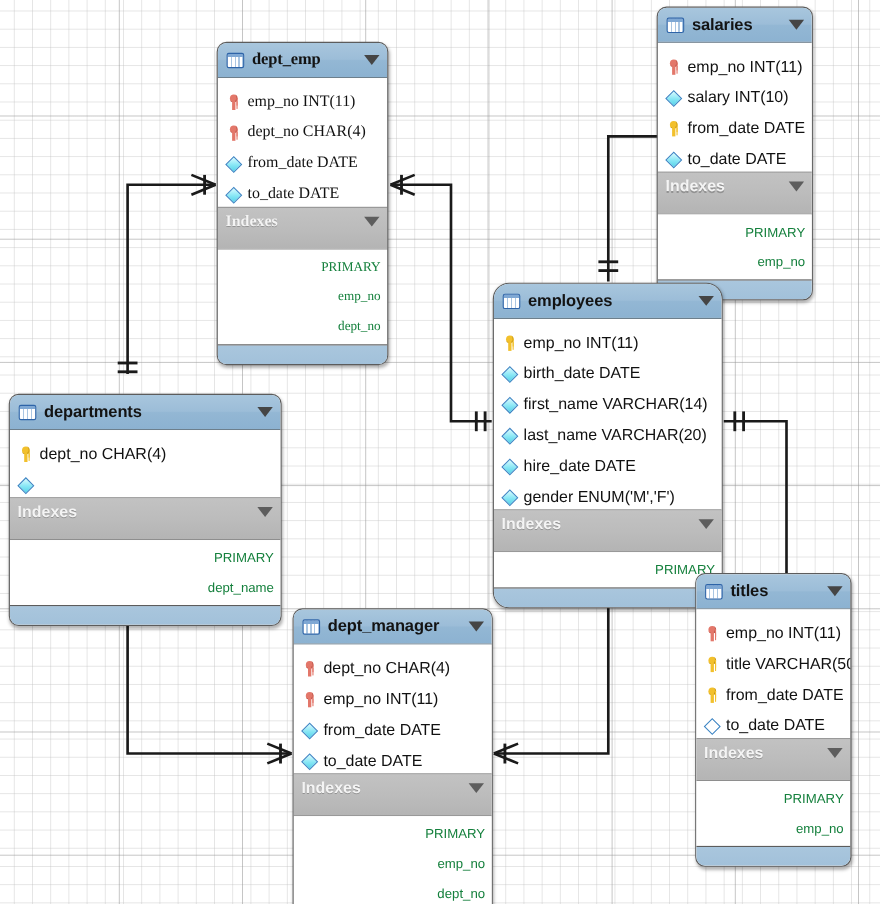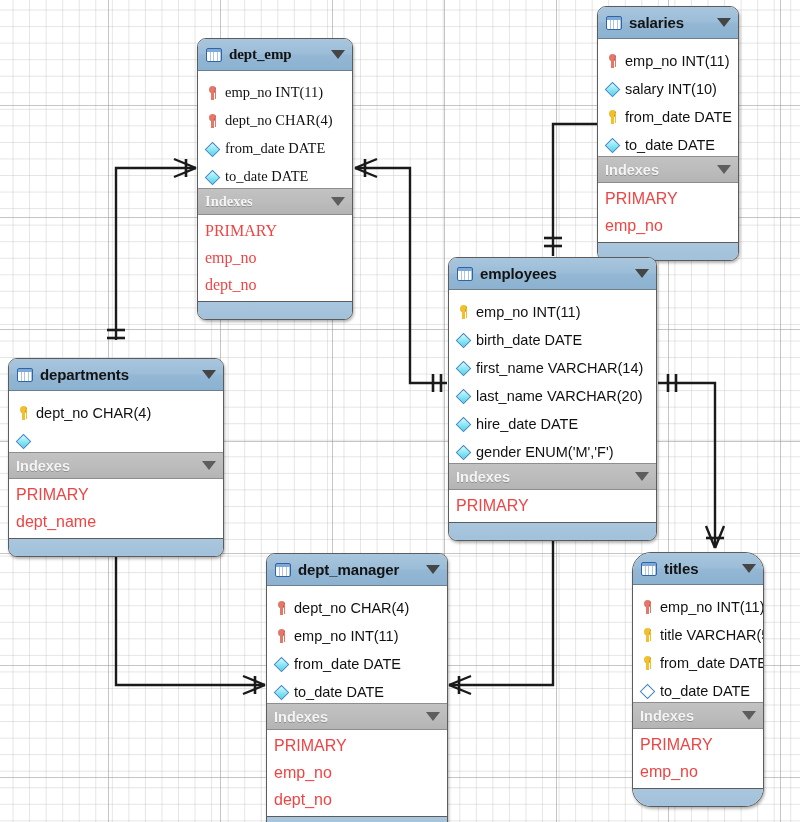--- a/index.html
+++ b/index.html
@@ -65,26 +65,26 @@
   .caret.light{border-top-color:#5d5d5d;}
 
   .fields{background:#ffffff;padding:2px 0 3px 0;}
   .field{
     height:28px;display:flex;align-items:flex-end;gap:6px;
     padding:0 6px 0 8px;font-size:14.5px;color:#111;white-space:nowrap;
   }
   .idx-rows{background:#ffffff;padding:2px 0 3px 0;}
   .idx-row{
     height:27px;display:flex;align-items:center;
-    padding:0 6px 0 7px;font-size:16px;color:#ef4444;white-space:nowrap;
+    padding:0 6px 0 7px;font-size:12px;color:#15803d;white-space:nowrap;justify-content:flex-end;
   }
 
   .sect{
     height:25px;display:flex;align-items:center;
-    padding:0 7px 0 7px;gap:3px;
+    padding:0 7px 12px 7px;gap:3px;
     background:linear-gradient(to bottom,#c2c2c2 0%,#bcbcbc 50%,#b4b4b4 100%);
     border-top:1px solid #8e8e8e;
     border-bottom:1px solid #8e8e8e;
   }
   .sect .slab{font-size:14.5px;font-weight:bold;color:#f4f4f4;flex:1;
     text-shadow:0 1px 0 rgba(0,0,0,0.22);}
 
   .tbl-foot{
     height:17px;
     background:linear-gradient(to bottom,#a9c6dd 0%,#a2c1da 100%);
@@ -262,21 +262,21 @@
         <div class="idx-rows">
           <div class="idx-row">
             <span class="lbl">PRIMARY</span>
           </div>
           <div class="idx-row">
             <span class="lbl">emp_no</span>
           </div>
         </div>
         <div class="tbl-foot"></div>
       </div>
-      <div class="tbl" style="left: 448px; top: 257px; width: 209px;">
+      <div class="tbl" style="left: 448px; top: 257px; width: 209px; border-radius: 15px;">
         <div class="tbl-head">
           <span class="ic-table"></span>
           <span class="tname">employees</span>
           <span class="caret"></span>
         </div>
         <div class="fields">
           <div class="field">
             <span class="ic key key-y"></span>
             <span class="lbl">emp_no INT(11)</span>
           </div>
@@ -305,21 +305,21 @@
           <span class="slab">Indexes</span>
           <span class="caret light"></span>
         </div>
         <div class="idx-rows">
           <div class="idx-row">
             <span class="lbl">PRIMARY</span>
           </div>
         </div>
         <div class="tbl-foot"></div>
       </div>
-      <div class="tbl" style="left: 8px; top: 358px; width: 216px;">
+      <div class="tbl" style="left: 8px; top: 358px; width: 248px;">
         <div class="tbl-head">
           <span class="ic-table"></span>
           <span class="tname">departments</span>
           <span class="caret"></span>
         </div>
         <div class="fields">
           <div class="field">
             <span class="ic key key-y"></span>
             <span class="lbl">dept_no CHAR(4)</span>
           </div>
@@ -375,21 +375,21 @@
           </div>
           <div class="idx-row">
             <span class="lbl">emp_no</span>
           </div>
           <div class="idx-row">
             <span class="lbl">dept_no</span>
           </div>
         </div>
         <div class="tbl-foot"></div>
       </div>
-      <div class="tbl" style="left: 632px; top: 552px; width: 132px; border-radius: 19px;">
+      <div class="tbl" style="left: 632px; top: 521px; width: 142px;">
         <div class="tbl-head">
           <span class="ic-table"></span>
           <span class="tname">titles</span>
           <span class="caret"></span>
         </div>
         <div class="fields">
           <div class="field">
             <span class="ic key key-r"></span>
             <span class="lbl">emp_no INT(11)</span>
           </div>

